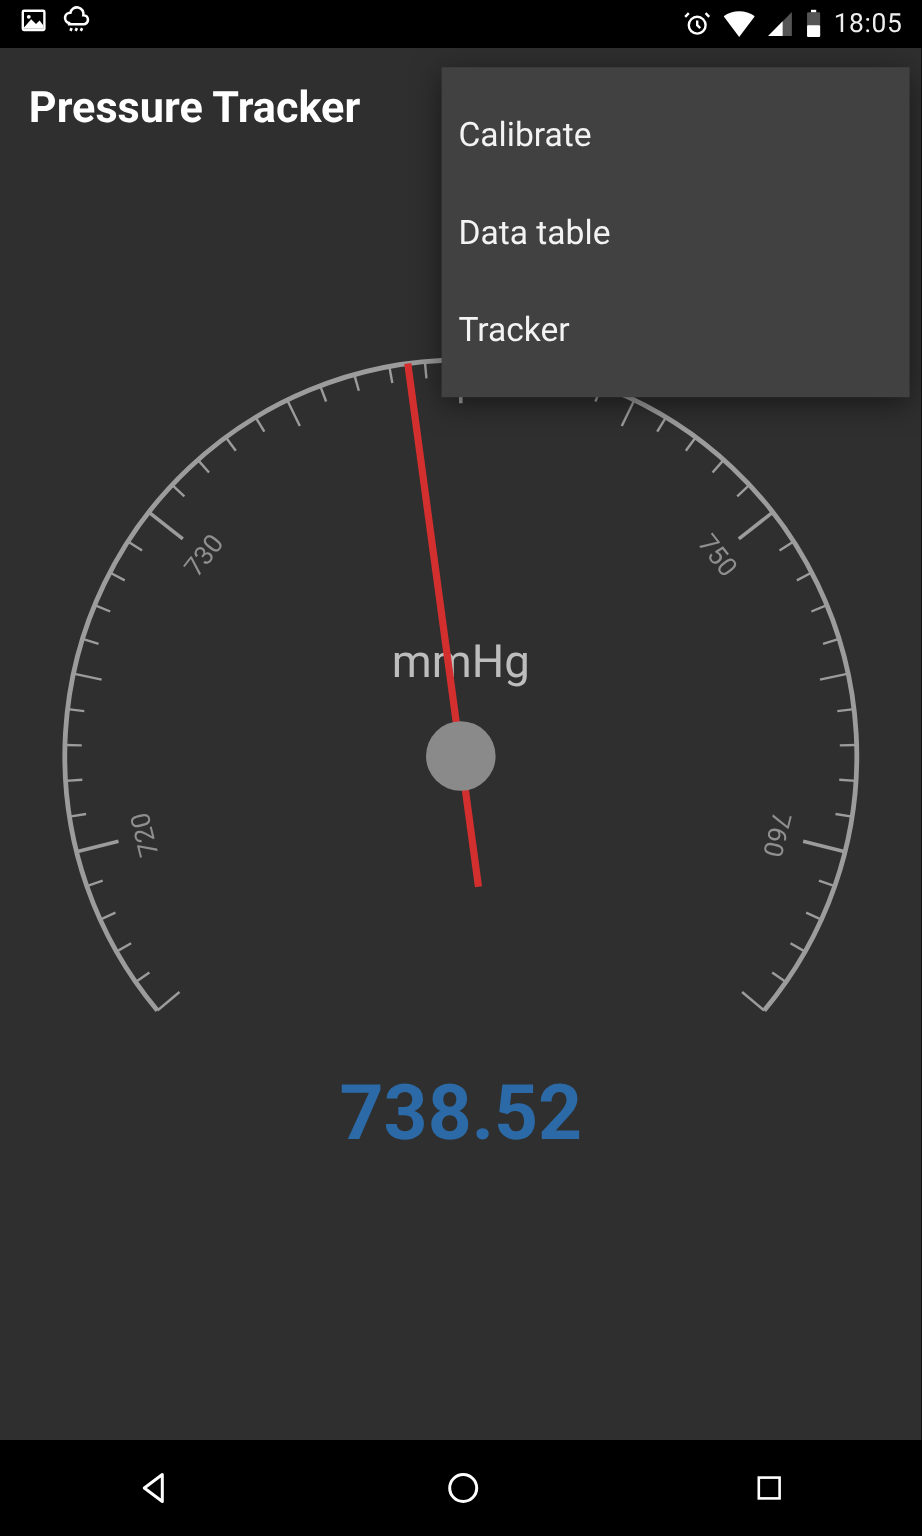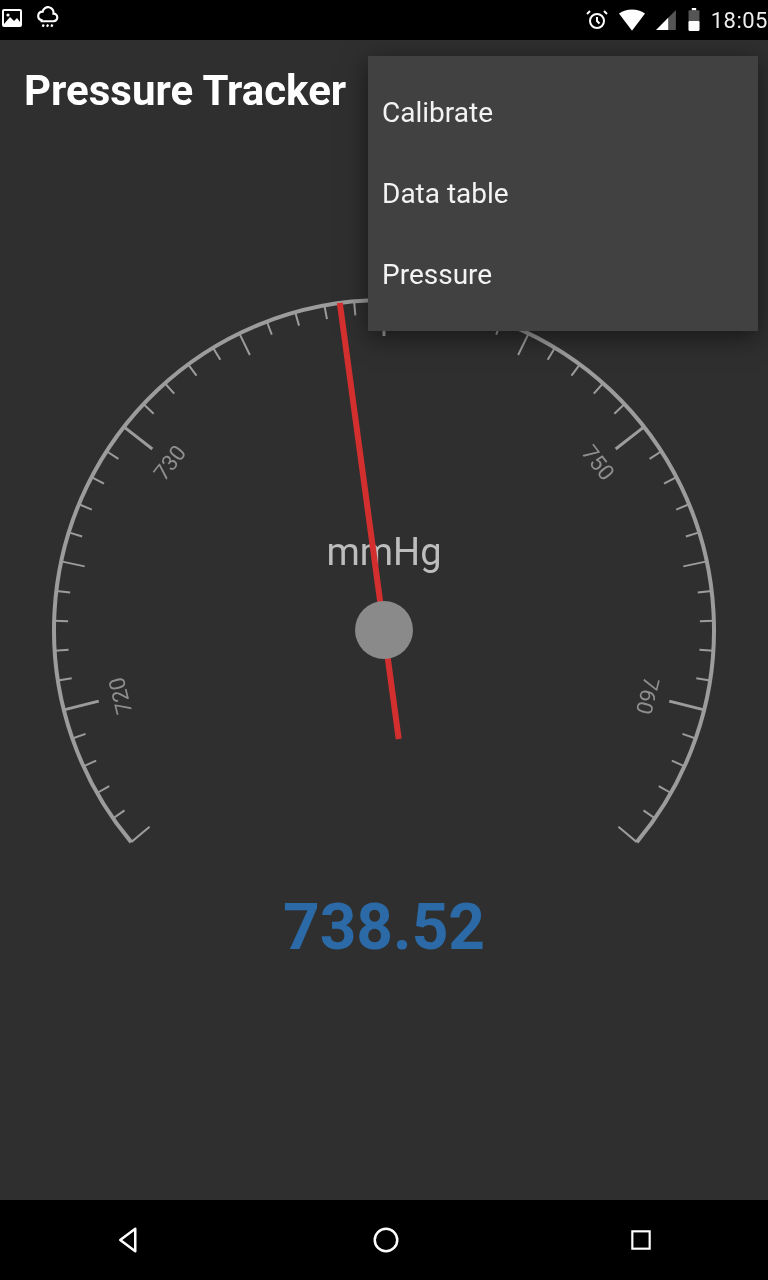--- a/index.html
+++ b/index.html
@@ -1,30 +1,30 @@
 <!DOCTYPE html>
 <html><head>
 <meta charset="utf-8">
 <style>
   * { box-sizing: border-box; margin: 0; padding: 0; }
   html, body { width: 768px; height: 1280px; overflow: hidden; font-family: Roboto, "Helvetica Neue", Arial, sans-serif; background: #000; color: #fff; }
   .phone { position: relative; width: 768px; height: 1280px; background: #000; }
 
   
-  .status-bar { position: absolute; top: 0; left: 0; right: 0; height: 40px; background: #000; display: flex; align-items: center; justify-content: space-between; padding: 0 0; font-size: 22px; color: #eee; }
+  .status-bar { position: absolute; top: 0; left: 0; right: 0; height: 40px; background: #000; display: flex; align-items: center; justify-content: space-between; padding: 0 16px; font-size: 22px; color: #eee; }
   .status-left, .status-right { display: flex; align-items: center; gap: 10px; }
   .status-right span { display: inline-flex; }
   .clock { font-weight: 400; letter-spacing: 0.5px; }
 
   
   .app { position: absolute; top: 40px; bottom: 80px; left: 0; right: 0; background: #2f2f2f; }
 
   
   .app-bar { position: absolute; top: 0; left: 0; right: 0; height: 100px; display: flex; align-items: center; padding-left: 24px; }
-  .app-title { font-size: 42px; font-weight: 700; color: #fff; }
+  .app-title { font-size: 36px; font-weight: 700; color: #fff; }
 
   
   .menu { position: absolute; top: 16px; right: 10px; width: 390px; background: #414141; padding: 16px 0; box-shadow: 0 6px 24px rgba(0,0,0,0.5); }
   .menu-item { padding: 24px 14px; font-size: 28px; color: #f3f3f3; cursor: pointer; }
 
   
   .gauge-wrap { position: absolute; top: 230px; left: 0; right: 0; display: flex; justify-content: center; }
   .gauge { position: relative; width: 720px; height: 720px; }
   .gauge svg { width: 100%; height: 100%; display: block; }
   .unit { position: absolute; top: 260px; left: 0; right: 0; text-align: center; font-size: 38px; color: #bdbdbd; }
@@ -155,21 +155,21 @@
         <div class="unit">mmHg</div>
         <div class="needle" id="needle" style="transform: rotate(-7.696deg);"></div>
         <div class="needle-pivot"></div>
         <div class="value">738.52</div>
       </div>
     </div>
 
     <div class="menu">
       <div class="menu-item">Calibrate</div>
       <div class="menu-item">Data table</div>
-      <div class="menu-item">Pressure</div>
+      <div class="menu-item">Tracker</div>
     </div>
 
   </div>
 
   <div class="nav-bar">
     <span class="nav-btn">
       <svg width="30" height="30" viewBox="0 0 24 24" fill="none" stroke="#fff" stroke-width="2">
           <path d="M17 3 L5 12 L17 21 Z" stroke-linejoin="round"></path>
         </svg>
     </span>

